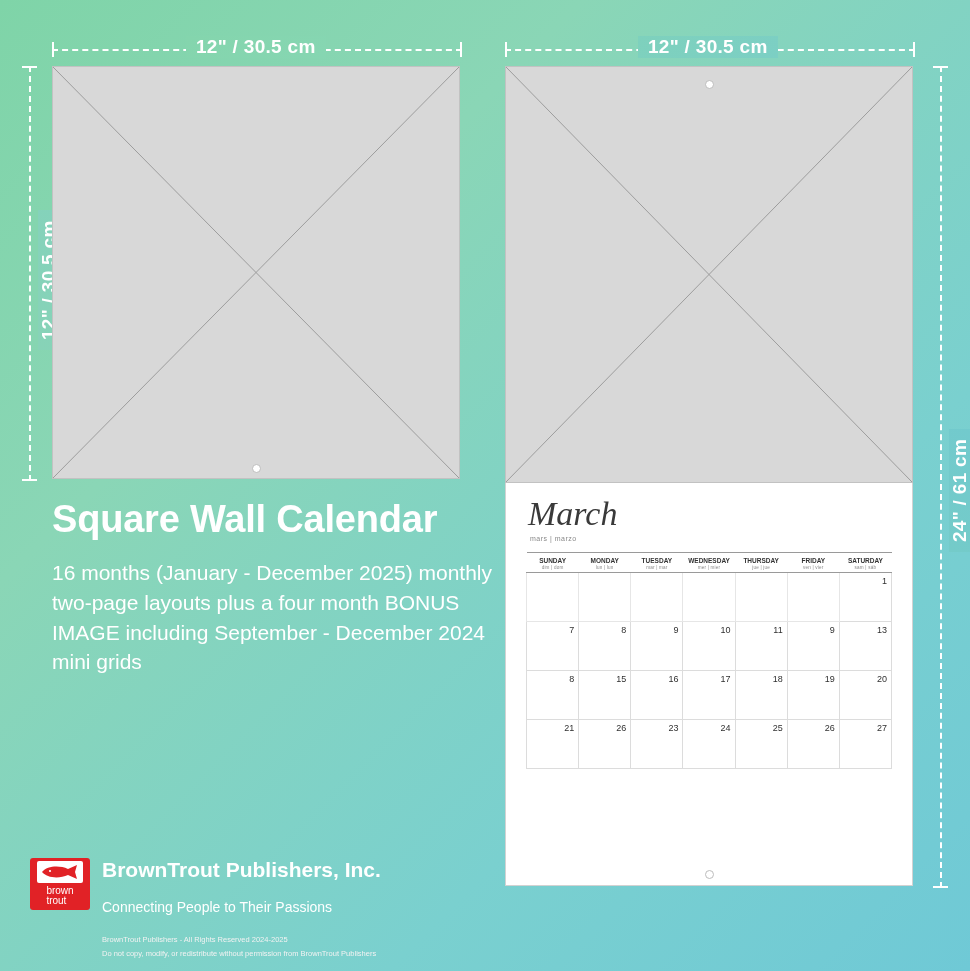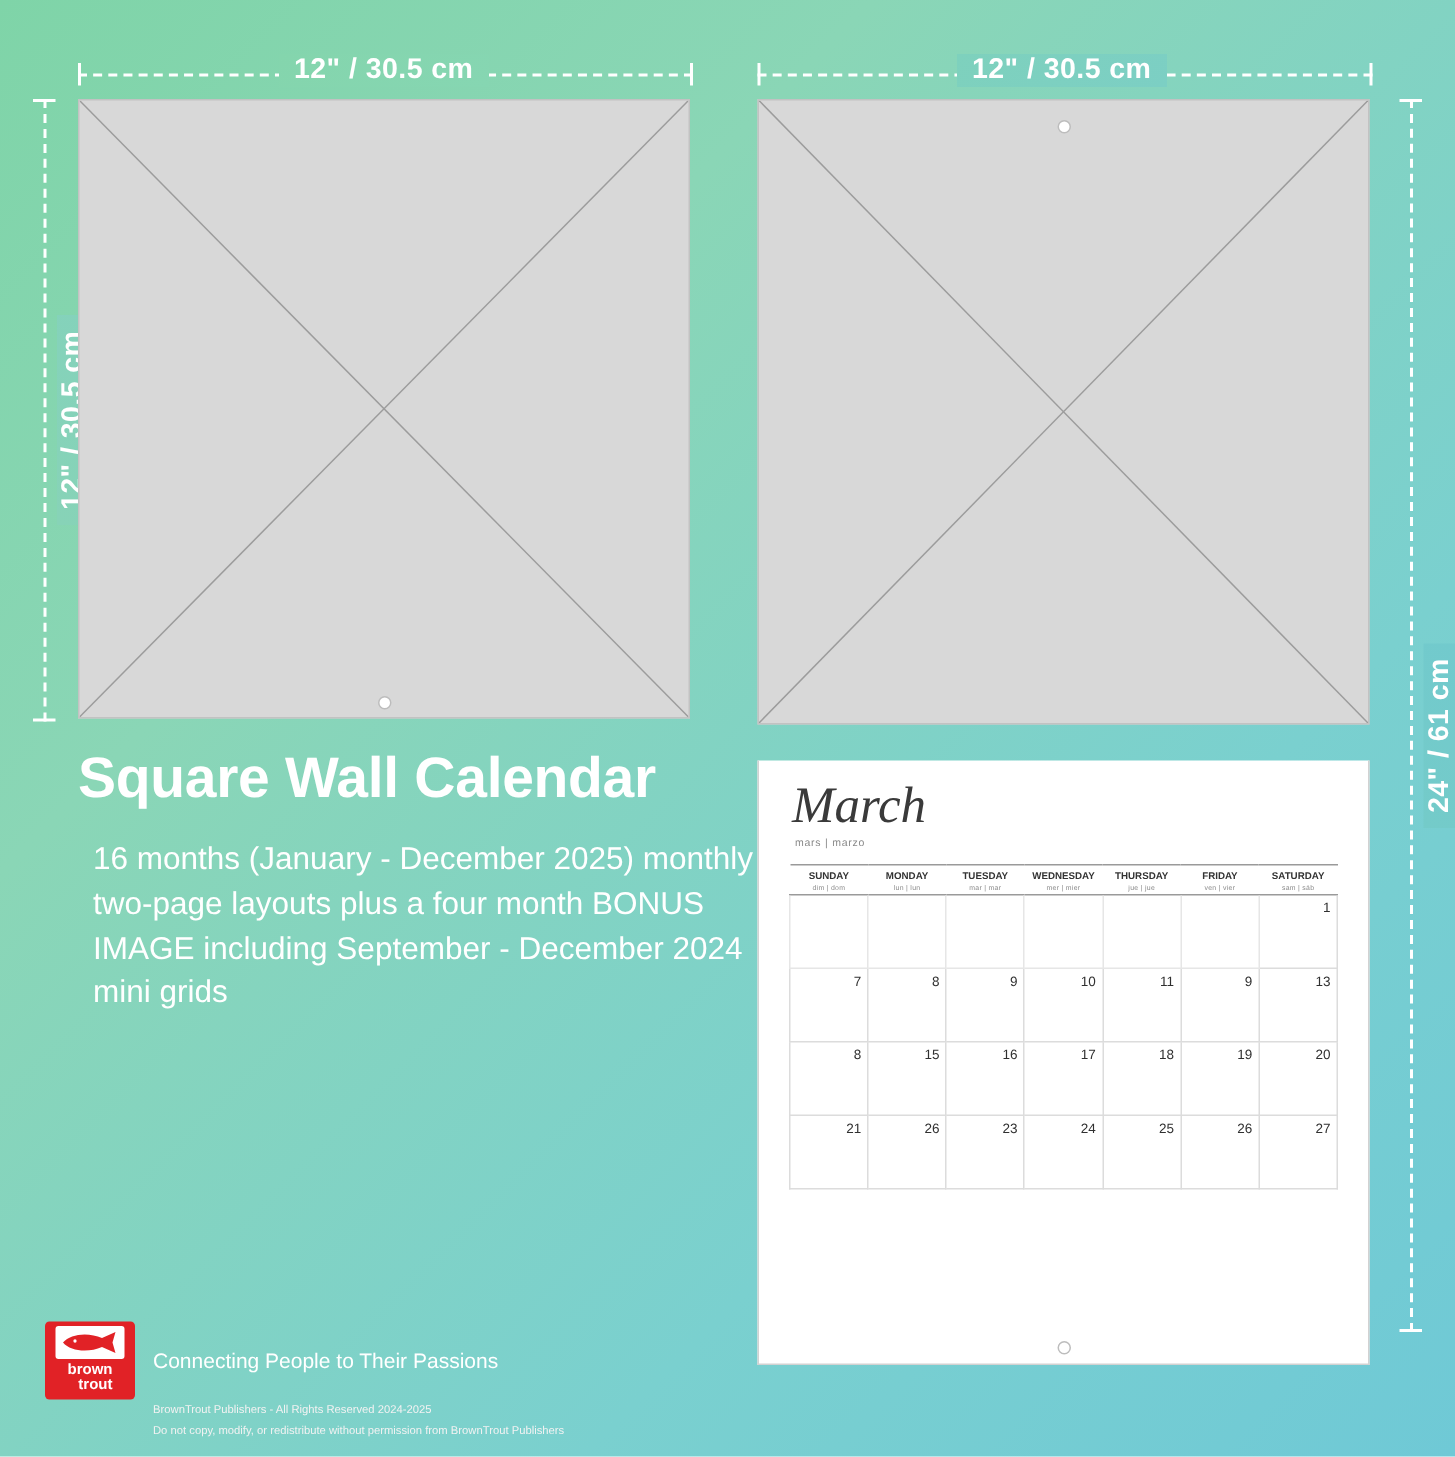--- a/index.html
+++ b/index.html
@@ -82,21 +82,21 @@
   }
   .headline h1 {
     margin: 0 0 18px 0;
     font-size: 38px;
     font-weight: bold;
     line-height: 1.05;
     color: #ffffff;
     letter-spacing: -0.2px;
   }
   .headline p {
-    margin: 10px;
+    margin: 0;
     font-size: 21px;
     line-height: 1.42;
     color: #ffffff;
     font-weight: normal;
   }
 
   
   .cal-area {
     position: absolute;
     background: #ffffff;
@@ -179,23 +179,23 @@
     height: 22px;
     background: #ffffff;
     border-radius: 2px;
     display: flex;
     align-items: center;
     justify-content: center;
   }
   .logo-words {
     color: #ffffff;
     font-size: 10px;
-    font-weight: bold;
+    font-weight: normal;
     line-height: 1;
-    text-align: right;
+    text-align: left;
     margin-top: 3px;
   }
   .footer-text .pub-name {
     font-size: 21px;
     font-weight: bold;
     color: #ffffff;
     line-height: 1.1;
   }
   .footer-text .tagline {
     font-size: 14px;
@@ -253,21 +253,21 @@
 <div class="panel" style="left:505px; top:66px; width:408px; height:417px;">
   <div class="x-line">
     <svg width="100%" height="100%" viewBox="0 0 408 417" preserveAspectRatio="none">
       <line x1="0" y1="0" x2="408" y2="417" stroke="#9c9c9c" stroke-width="1"></line>
       <line x1="408" y1="0" x2="0" y2="417" stroke="#9c9c9c" stroke-width="1"></line>
     </svg>
   </div>
   <div class="hole" style="left:199px; top:13px;"></div>
 </div>
 
-<div class="cal-area" style="left:505px; top:483px; width:408px; height:403px;margin-top:24px;">
+<div class="cal-area" style="left:505px; top:483px; width:408px; height:403px;">
   <div class="cal-month">March</div>
   <div class="cal-submonth">mars | marzo</div>
   <table class="cal">
     <thead>
       <tr>
         <th>
           <span>SUNDAY</span>
           <span class="sub">dim | dom</span>
         </th>
         <th>
@@ -350,17 +350,18 @@
         <path d="M3 8 C8 2, 20 1, 29 5 L38 1 L36 8 L38 15 L29 11 C20 15, 8 14, 3 8 Z" fill="#e12226"></path>
         <circle cx="11" cy="7" r="1.1" fill="#ffffff"></circle>
       </svg>
     </div>
     <div class="logo-words">
       <span>brown</span><br>
       <span>trout</span>
     </div>
   </div>
   <div class="footer-text">
+    <div class="pub-name">BrownTrout Publishers, Inc.</div>
     <div class="tagline">Connecting People to Their Passions</div>
     <div class="legal">BrownTrout Publishers - All Rights Reserved 2024-2025</div>
     <div class="legal" style="margin-top:4px;">Do not copy, modify, or redistribute without permission from BrownTrout Publishers</div>
   </div>
 </div>
 
 </body></html>

